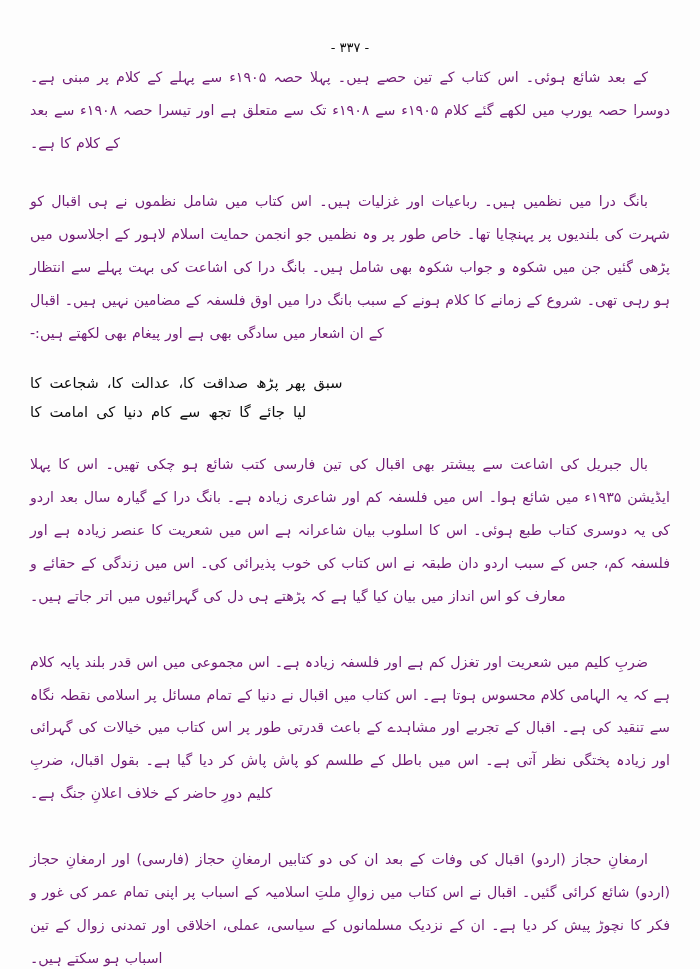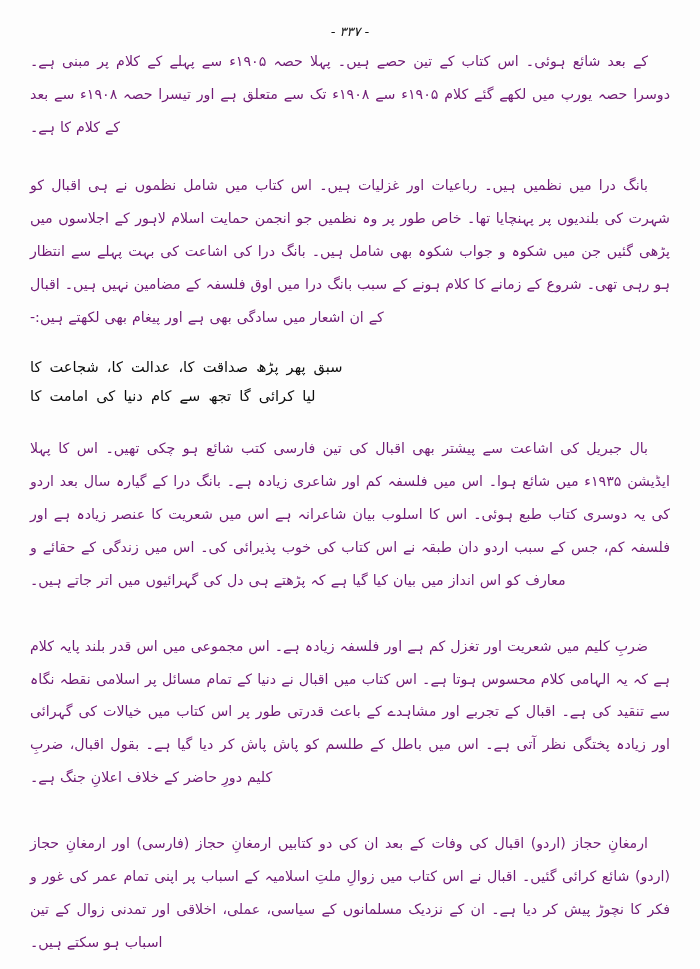--- a/index.html
+++ b/index.html
@@ -26,26 +26,25 @@
     background: #fdfdfd;
     position: relative;
   }
 
   
   .folio {
     width: 100%;
     text-align: center;
     font-size: 13px;
     letter-spacing: 1px;
-    padding-top: 24px;
+    padding-top: 40px;
     padding-bottom: 6px;
     direction: rtl;
     unicode-bidi: isolate;
     color: #111;
-    font-style: italic;
   }
 
   
   .content {
     margin: 0 auto;
     width: 640px;
     direction: rtl;
     unicode-bidi: isolate;
     text-align: justify;
     text-align-last: left;
@@ -93,21 +92,21 @@
   <div class="content">
 
     <p class="para">کے بعد شائع ہوئی۔ اس کتاب کے تین حصے ہیں۔ پہلا حصہ ۱۹۰۵ء سے پہلے کے کلام پر مبنی ہے۔ دوسرا حصہ یورپ میں لکھے گئے کلام ۱۹۰۵ء سے ۱۹۰۸ء تک سے متعلق ہے اور تیسرا حصہ ۱۹۰۸ء سے بعد کے کلام کا ہے۔</p>
 
     <div class="spacer-sm"></div>
 
     <p class="para">بانگ درا میں نظمیں ہیں۔ رباعیات اور غزلیات ہیں۔ اس کتاب میں شامل نظموں نے ہی اقبال کو شہرت کی بلندیوں پر پہنچایا تھا۔ خاص طور پر وہ نظمیں جو انجمن حمایت اسلام لاہور کے اجلاسوں میں پڑھی گئیں جن میں شکوہ و جواب شکوہ بھی شامل ہیں۔ بانگ درا کی اشاعت کی بہت پہلے سے انتظار ہو رہی تھی۔ شروع کے زمانے کا کلام ہونے کے سبب بانگ درا میں اوق فلسفہ کے مضامین نہیں ہیں۔ اقبال کے ان اشعار میں سادگی بھی ہے اور پیغام بھی لکھتے ہیں:-</p>
 
     <div class="verse-block">
       <div class="verse-line first">سبق پھر پڑھ صداقت کا، عدالت کا، شجاعت کا</div>
-      <div class="verse-line second">لیا کرائی گا تجھ سے کام دنیا کی امامت کا</div>
+      <div class="verse-line second">لیا جائے گا تجھ سے کام دنیا کی امامت کا</div>
     </div>
 
     <p class="para">بال جبریل کی اشاعت سے پیشتر بھی اقبال کی تین فارسی کتب شائع ہو چکی تھیں۔ اس کا پہلا ایڈیشن ۱۹۳۵ء میں شائع ہوا۔ اس میں فلسفہ کم اور شاعری زیادہ ہے۔ بانگ درا کے گیارہ سال بعد اردو کی یہ دوسری کتاب طبع ہوئی۔ اس کا اسلوب بیان شاعرانہ ہے اس میں شعریت کا عنصر زیادہ ہے اور فلسفہ کم، جس کے سبب اردو دان طبقہ نے اس کتاب کی خوب پذیرائی کی۔ اس میں زندگی کے حقائے و معارف کو اس انداز میں بیان کیا گیا ہے کہ پڑھتے ہی دل کی گہرائیوں میں اتر جاتے ہیں۔</p>
 
     <div class="spacer-md"></div>
 
     <p class="para">ضربِ کلیم میں شعریت اور تغزل کم ہے اور فلسفہ زیادہ ہے۔ اس مجموعی میں اس قدر بلند پایہ کلام ہے کہ یہ الہامی کلام محسوس ہوتا ہے۔ اس کتاب میں اقبال نے دنیا کے تمام مسائل پر اسلامی نقطہ نگاہ سے تنقید کی ہے۔ اقبال کے تجربے اور مشاہدے کے باعث قدرتی طور پر اس کتاب میں خیالات کی گہرائی اور زیادہ پختگی نظر آتی ہے۔ اس میں باطل کے طلسم کو پاش پاش کر دیا گیا ہے۔ بقول اقبال، ضربِ کلیم دورِ حاضر کے خلاف اعلانِ جنگ ہے۔</p>
 
     <div class="spacer-md"></div>
 

